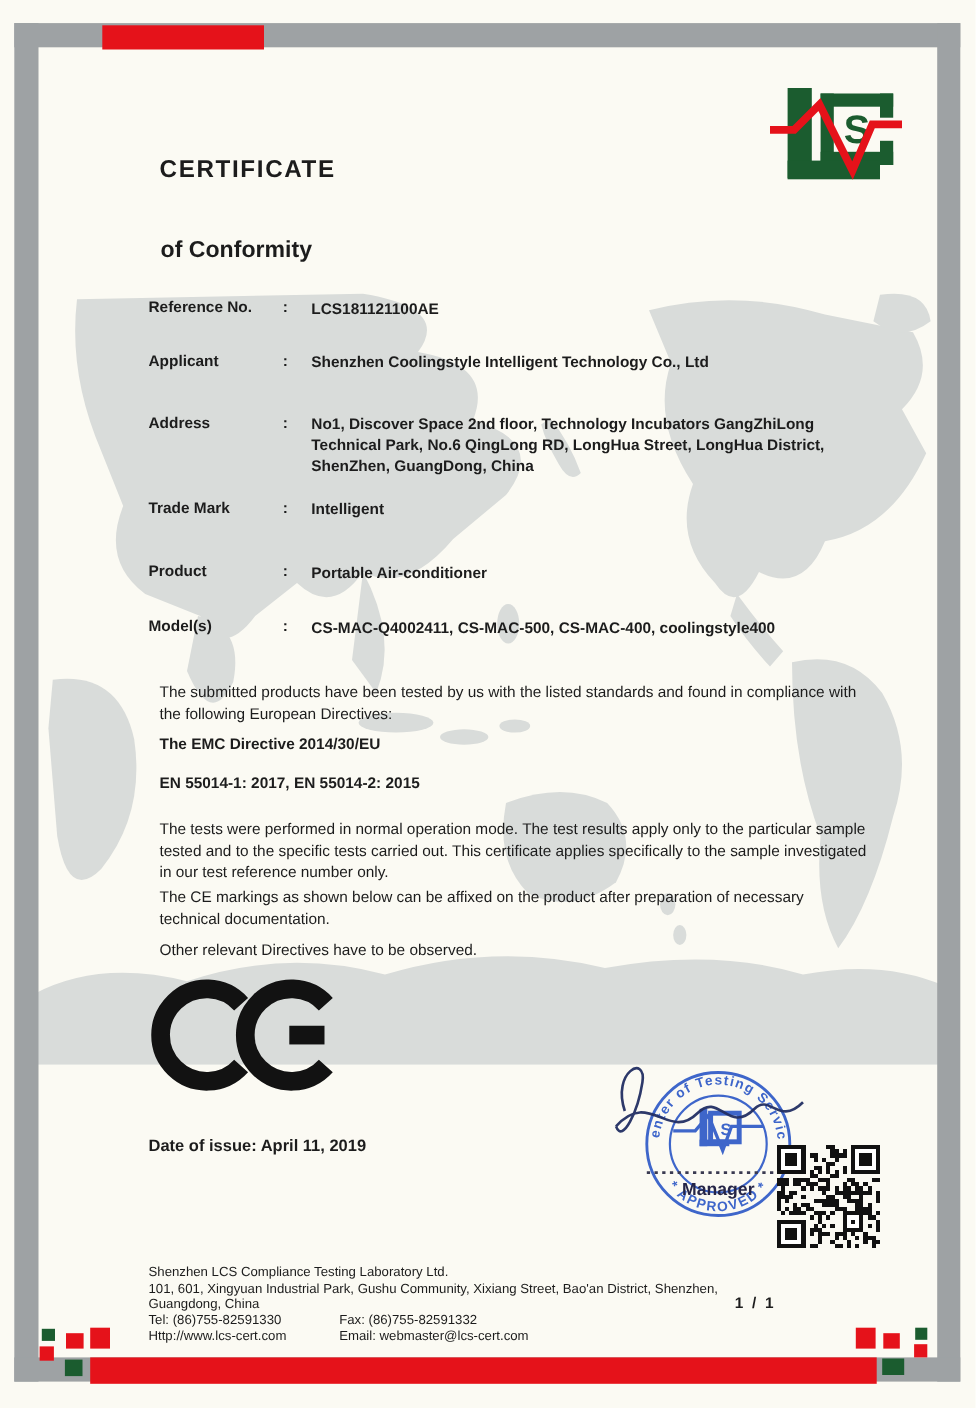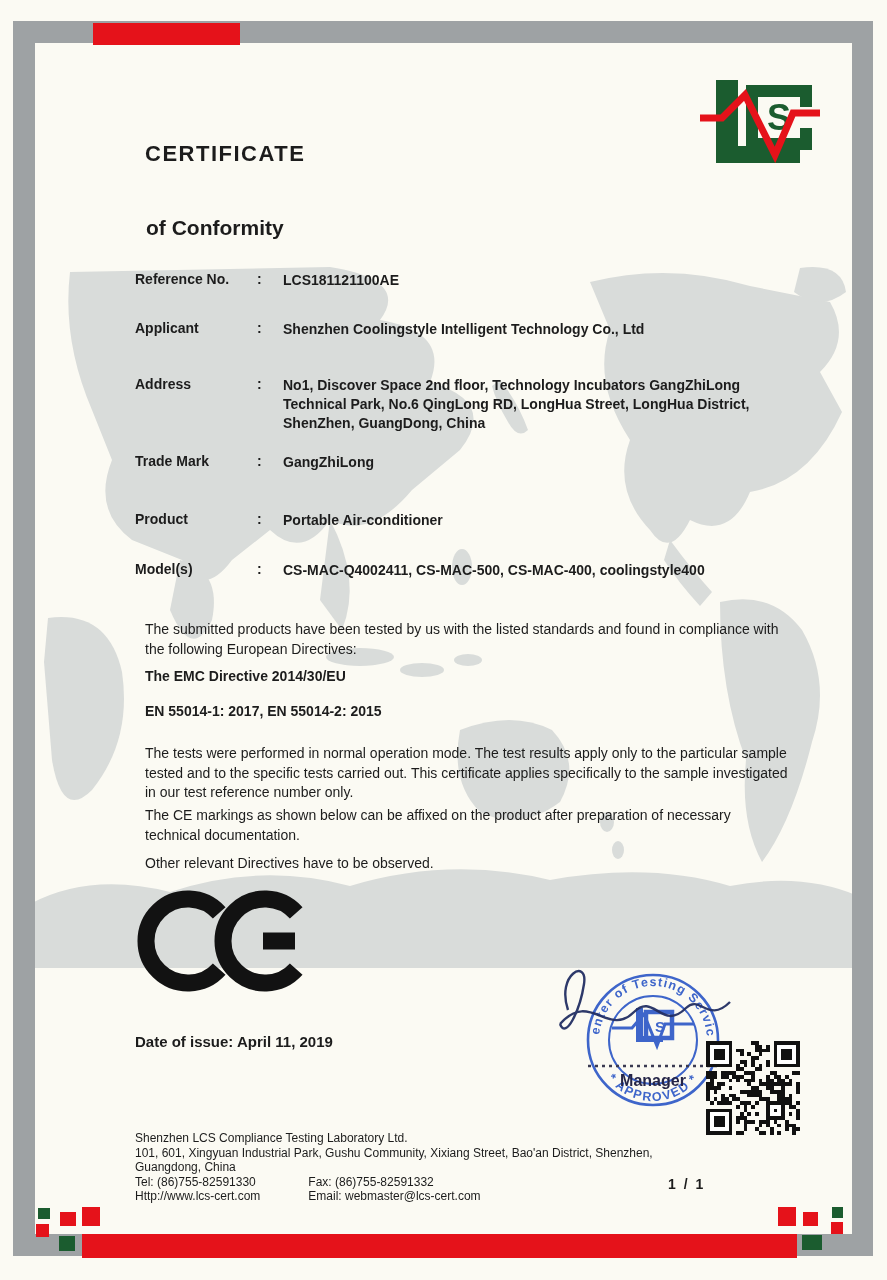--- a/index.html
+++ b/index.html
@@ -117,21 +117,21 @@
     <span class="field-value">Shenzhen Coolingstyle Intelligent Technology Co., Ltd</span>
   </div>
   <div class="field-row" style="top:376px;z-index:2;">
     <span class="field-label">Address</span>
     <span class="field-colon">:</span>
     <span class="field-value">No1, Discover Space 2nd floor, Technology Incubators GangZhiLong Technical Park, No.6 QingLong RD, LongHua Street, LongHua District, ShenZhen, GuangDong, China</span>
   </div>
   <div class="field-row" style="top:453px;z-index:2;">
     <span class="field-label">Trade Mark</span>
     <span class="field-colon">:</span>
-    <span class="field-value">GangZhiLong</span>
+    <span class="field-value">Intelligent</span>
   </div>
   <div class="field-row" style="top:511px;z-index:2;">
     <span class="field-label">Product</span>
     <span class="field-colon">:</span>
     <span class="field-value">Portable Air-conditioner</span>
   </div>
   <div class="field-row" style="top:561px;z-index:2;">
     <span class="field-label">Model(s)</span>
     <span class="field-colon">:</span>
     <span class="field-value">CS-MAC-Q4002411, CS-MAC-500, CS-MAC-400, coolingstyle400</span>
@@ -402,21 +402,21 @@
         <rect x="20" y="2" width="3" height="3" fill="#111"></rect>
         <rect x="0" y="18" width="7" height="7" fill="#111"></rect>
         <rect x="1" y="19" width="5" height="5" fill="#fff"></rect>
         <rect x="2" y="20" width="3" height="3" fill="#111"></rect>
         <rect x="16" y="16" width="5" height="5" fill="#111"></rect>
         <rect x="17" y="17" width="3" height="3" fill="#fff"></rect>
         <rect x="18" y="18" width="1" height="1" fill="#111"></rect>
       </svg>
   </div>
 
-  <div class="footer-block" style="z-index:2;">
+  <div class="footer-block" style="z-index:2;margin-top:18px;">
     <div>Shenzhen LCS Compliance Testing Laboratory Ltd.</div>
     <div>101, 601, Xingyuan Industrial Park, Gushu Community, Xixiang Street, Bao'an District, Shenzhen,</div>
     <div>Guangdong, China</div>
     <div class="cols">
       <span class="c1">Tel: (86)755-82591330</span>
       <span>Fax: (86)755-82591332</span>
     </div>
     <div class="cols">
       <span class="c1">Http://www.lcs-cert.com</span>
       <span>Email: webmaster@lcs-cert.com</span>

